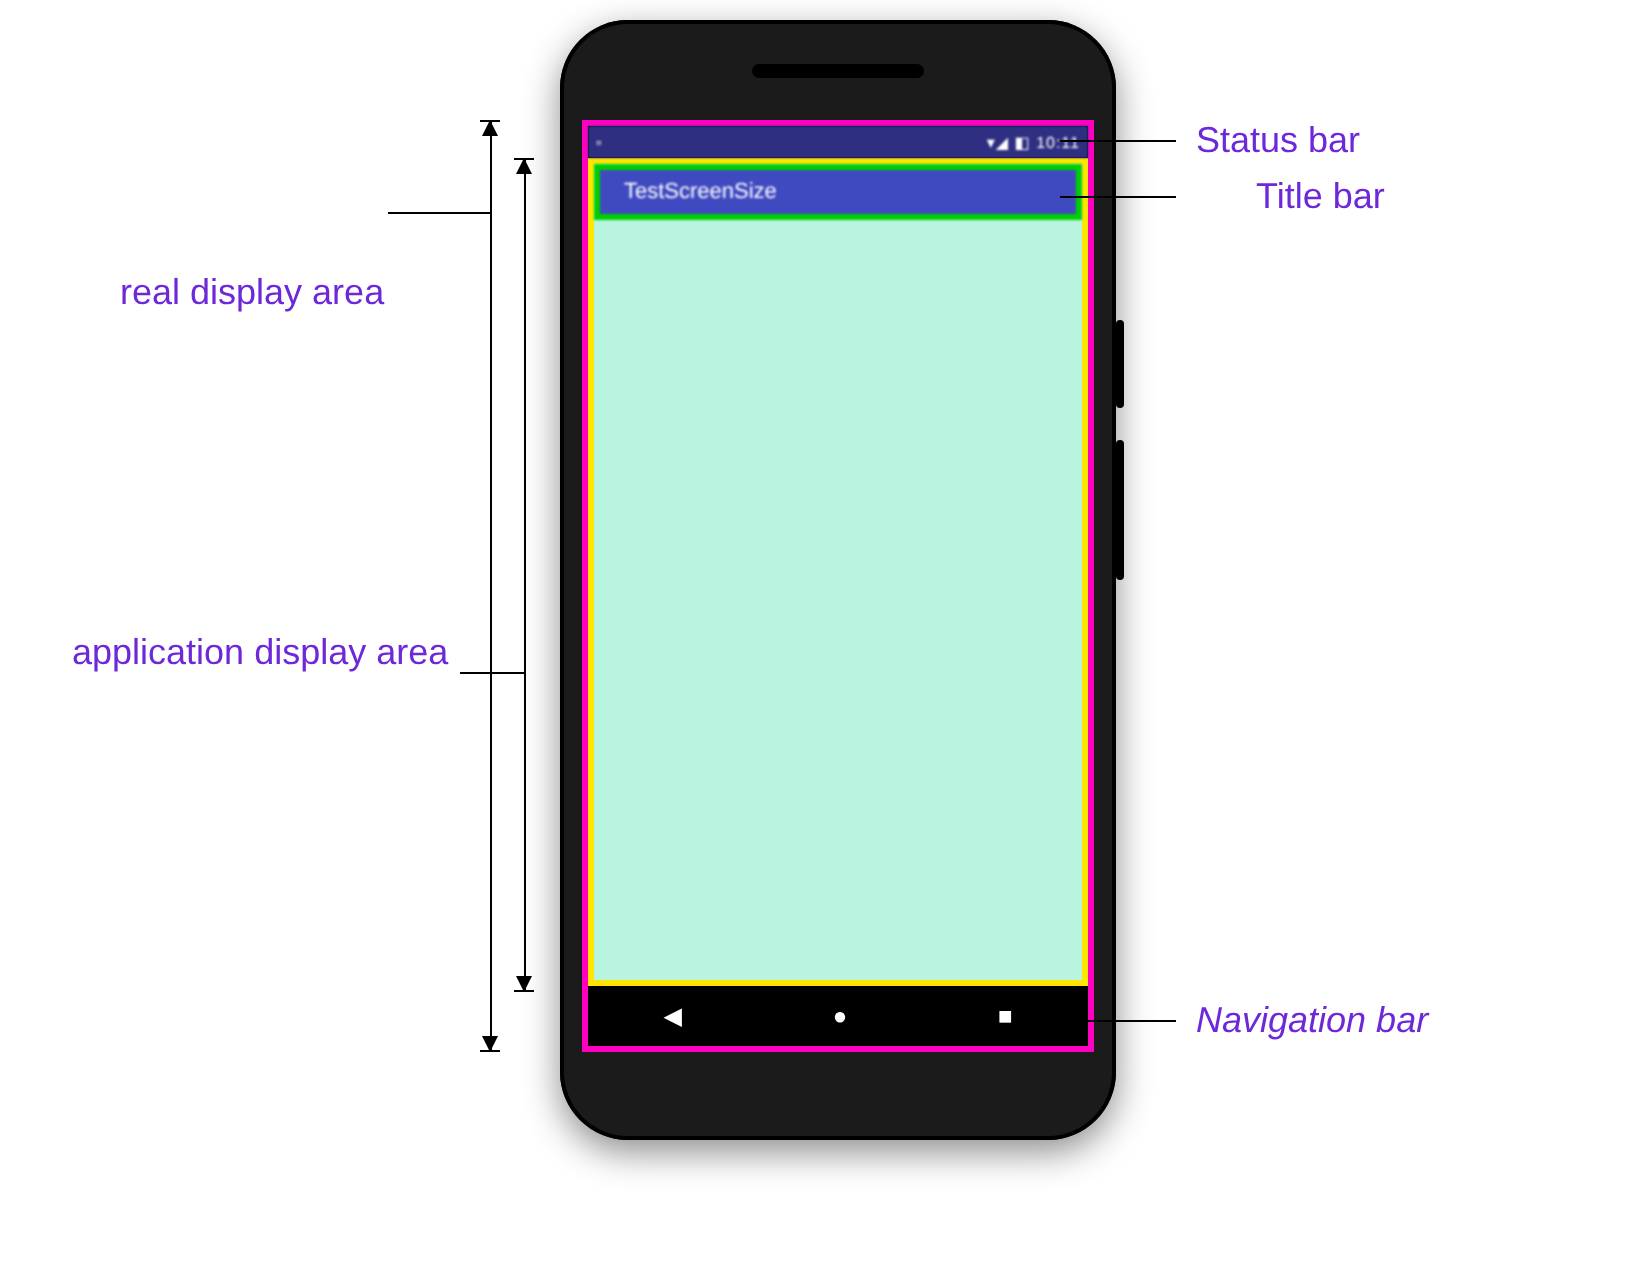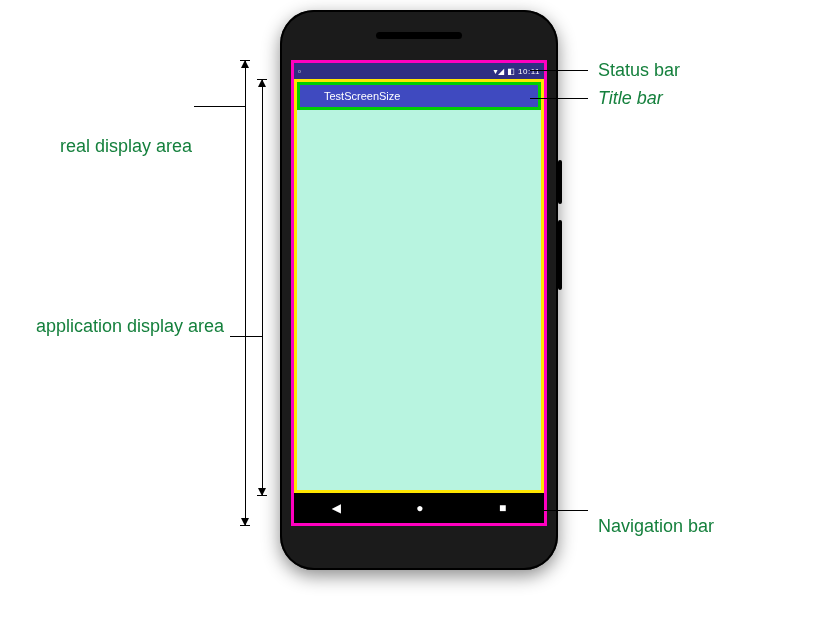--- a/index.html
+++ b/index.html
@@ -71,21 +71,21 @@
     background: #b8f4e0;
   }
 
   .title-bar {
     height: 28px;
     background: #3f4ac0;
     color: #fff;
     font-size: 11px;
     display: flex;
     align-items: center;
-    padding-left: 24px;
+    padding-left: 12px;
     border: 3px solid #00d000; 
     filter: blur(.4px);
   }
 
   .content {
     flex: 1 1 auto;
     background: #b8f4e0;
   }
 
   .nav-bar {
@@ -95,21 +95,21 @@
     align-items: center;
     justify-content: space-around;
     color: #fff;
   }
   .nav-bar span { font-size: 12px; display:inline-flex; }
 
   
   .label {
     position: absolute;
     font-size: 18px;
-    color: #15803d;
+    color: #6d28d9;
     white-space: nowrap;
   }
   .line { position: absolute; background: #000; }
   .hline { height: 1px; }
   .vline { width: 1px; }
   .tick  { position:absolute; width:10px; height:1px; background:#000; }
 
   
   .arrow-up, .arrow-down {
     position: absolute; width:0; height:0;
@@ -168,16 +168,16 @@
 <div class="hline line" style="left:194px; top:106px; width:51px;"></div>
 <div class="label" style="left:60px; top:96px;margin-top:40px;">real display area</div>
 
 <div class="hline line" style="left:230px; top:336px; width:32px;"></div>
 <div class="label" style="left:36px; top:316px;">application display area</div>
 
 <div class="hline line" style="left:530px; top:70px; width:58px;"></div>
 <div class="label" style="left:598px; top:60px;">Status bar</div>
 
 <div class="hline line" style="left:530px; top:98px; width:58px;"></div>
-<div class="label" style="left:598px; top:88px;font-style:italic;">Title bar</div>
+<div class="label" style="left:628px; top:88px;">Title bar</div>
 
 <div class="hline line" style="left:544px; top:510px; width:44px;"></div>
-<div class="label" style="left:598px; top:516px;">Navigation bar</div>
+<div class="label" style="left:598px; top:500px;font-style:italic;">Navigation bar</div>
 
 </body></html>

